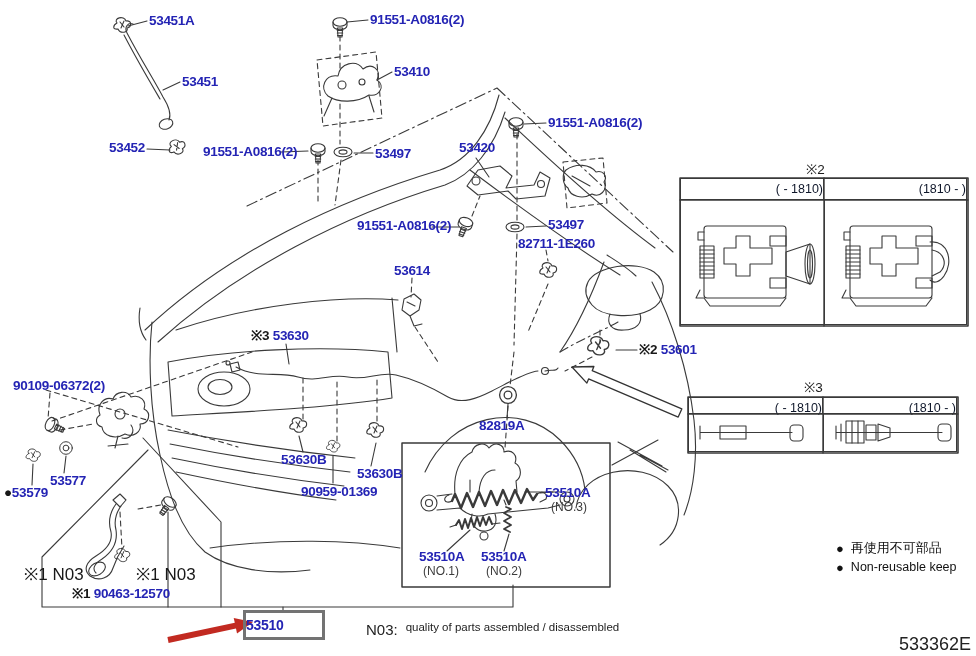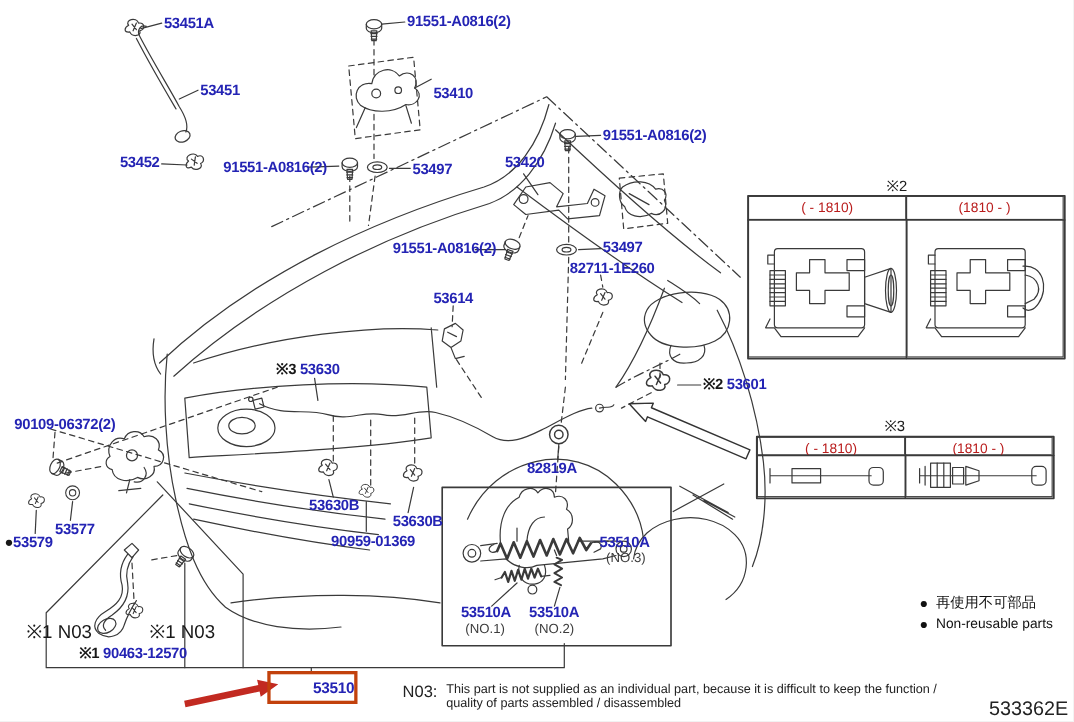--- a/index.html
+++ b/index.html
@@ -8,36 +8,36 @@
   #drawing{position:absolute;left:0;top:0;z-index:1;}
   #labels-layer{position:absolute;left:0;top:0;width:100%;height:100%;z-index:2;text-decoration:underline;}
   .lbl{position:absolute;color:#2424b4;font-weight:bold;font-size:13.5px;line-height:1.05;
        white-space:nowrap;letter-spacing:-0.3px;}
   .lbl .pfx{color:#181818;}
   .lbl.no{color:#3c3c3c;font-weight:normal;font-size:12px;letter-spacing:0;}
   .lbl.ref{color:#181818;font-weight:normal;font-size:17px;letter-spacing:0;}
   .tbl{position:absolute;border:1.6px solid #3a3a3a;background:transparent;}
   .tbl .hdr{position:absolute;left:0;top:0;width:100%;border-bottom:1.4px solid #3a3a3a;
             display:flex;}
-  .tbl .hdr>div{flex:1;text-align:center;color:#b91c1c;font-size:12.5px;padding-top:3px;
+  .tbl .hdr>div{flex:1;text-align:right;color:#0f172a;font-size:12.5px;padding-top:3px;
             white-space:nowrap;}
   .tbl .hdr>div+div{border-left:1.4px solid #3a3a3a;}
   .tbl .vsep{position:absolute;top:0;bottom:0;width:0;border-left:1.4px solid #3a3a3a;}
   .tbl-title{position:absolute;color:#1c1c1c;font-size:13.5px;z-index:2;}
   #legend{position:absolute;left:836px;top:539px;z-index:2;color:#111;}
   #legend .row{display:flex;align-items:center;margin-bottom:3px;white-space:nowrap;}
   #legend .dot{font-size:13px;margin-right:7px;line-height:1;}
   #legend .jp{font-size:13px;}
   #legend .en{font-size:12.5px;}
   #footnote{position:absolute;left:366px;top:621px;z-index:2;display:flex;color:#222;
             font-size:11.5px;line-height:1.15;}
   #footnote .fn-label{margin-right:8px;font-size:15px;}
   #doc-code{position:absolute;left:899px;top:634px;z-index:2;color:#222;font-size:18px;}
   #highlight-box{position:absolute;left:243px;top:610px;width:76px;height:24px;z-index:2;
-            border:3px solid #c2410c;display:flex;align-items:center;justify-content:flex-end;}
+            border:3px solid #737373;display:flex;align-items:center;justify-content:flex-start;}
   #highlight-box span{color:#2424b4;font-weight:bold;font-size:14px;letter-spacing:-0.3px;}
 </style>
 </head>
 <body>
 
 <div id="stage">
 
 <svg id="drawing" width="976" height="656" viewBox="0 0 976 656" fill="none" stroke="#3a3a3a" stroke-width="1.1" stroke-linecap="round" stroke-linejoin="round">
   <defs>
     <g id="bolt">
@@ -242,21 +242,21 @@
   <g>
     <path d="M572,367 L593.9,366.5 L592.2,370.7 L681.8,408.9 L678.2,417.1 L588.6,378.9 L586.9,383.1 Z" fill="#ffffff" stroke="#333" stroke-width="1.3"></path>
     <path d="M253,622 L237,633.5 L236,628.6 L168.6,642.9 L167.4,637.1 L234.8,622.8 L233.7,617.9 Z" fill="#c22a21" stroke="none"></path>
   </g>
 </svg>
 
 <div id="labels-layer">
       <div class="lbl " style="left: 149px; top: 14px;"><span>53451A</span></div>
       <div class="lbl " style="left: 370px; top: 13px;"><span>91551-A0816(2)</span></div>
       <div class="lbl " style="left: 182px; top: 75px;"><span>53451</span></div>
-      <div class="lbl " style="left: 394px; top: 65px; margin-top: 13px;"><span>53410</span></div>
+      <div class="lbl " style="left: 394px; top: 65px;"><span>53410</span></div>
       <div class="lbl " style="left: 109px; top: 141px;"><span>53452</span></div>
       <div class="lbl " style="left: 203px; top: 145px;"><span>91551-A0816(2)</span></div>
       <div class="lbl " style="left: 375px; top: 147px;"><span>53497</span></div>
       <div class="lbl " style="left: 459px; top: 141px;"><span>53420</span></div>
       <div class="lbl " style="left: 548px; top: 116px;"><span>91551-A0816(2)</span></div>
       <div class="lbl " style="left: 357px; top: 219px;"><span>91551-A0816(2)</span></div>
       <div class="lbl " style="left: 548px; top: 218px;"><span>53497</span></div>
       <div class="lbl " style="left: 518px; top: 237px;"><span>82711-1E260</span></div>
       <div class="lbl " style="left: 394px; top: 264px;"><span>53614</span></div>
       <div class="lbl " style="left: 251px; top: 329px;"><span class="pfx">※3 </span><span>53630</span></div>
@@ -297,31 +297,30 @@
   <div class="vsep" style="left:133.5px;top:15px"></div>
 </div>
 
 <div id="legend">
   <div class="row">
     <span class="dot">●</span>
     <span class="jp">再使用不可部品</span>
   </div>
   <div class="row">
     <span class="dot">●</span>
-    <span class="en">Non-reusable parts</span>
+    <span class="en">Non-reusable keep</span>
   </div>
 </div>
 
 <div id="highlight-box">
   <span>53510</span>
 </div>
 
 <div id="footnote">
   <span class="fn-label">N03:</span>
   <span>
-    <div>This part is not supplied as an individual part, because it is difficult to keep the function /</div>
     <div>quality of parts assembled / disassembled</div>
   </span>
 </div>
 
 <div id="doc-code">533362E</div>
 
 </div>
 
 </body></html>

